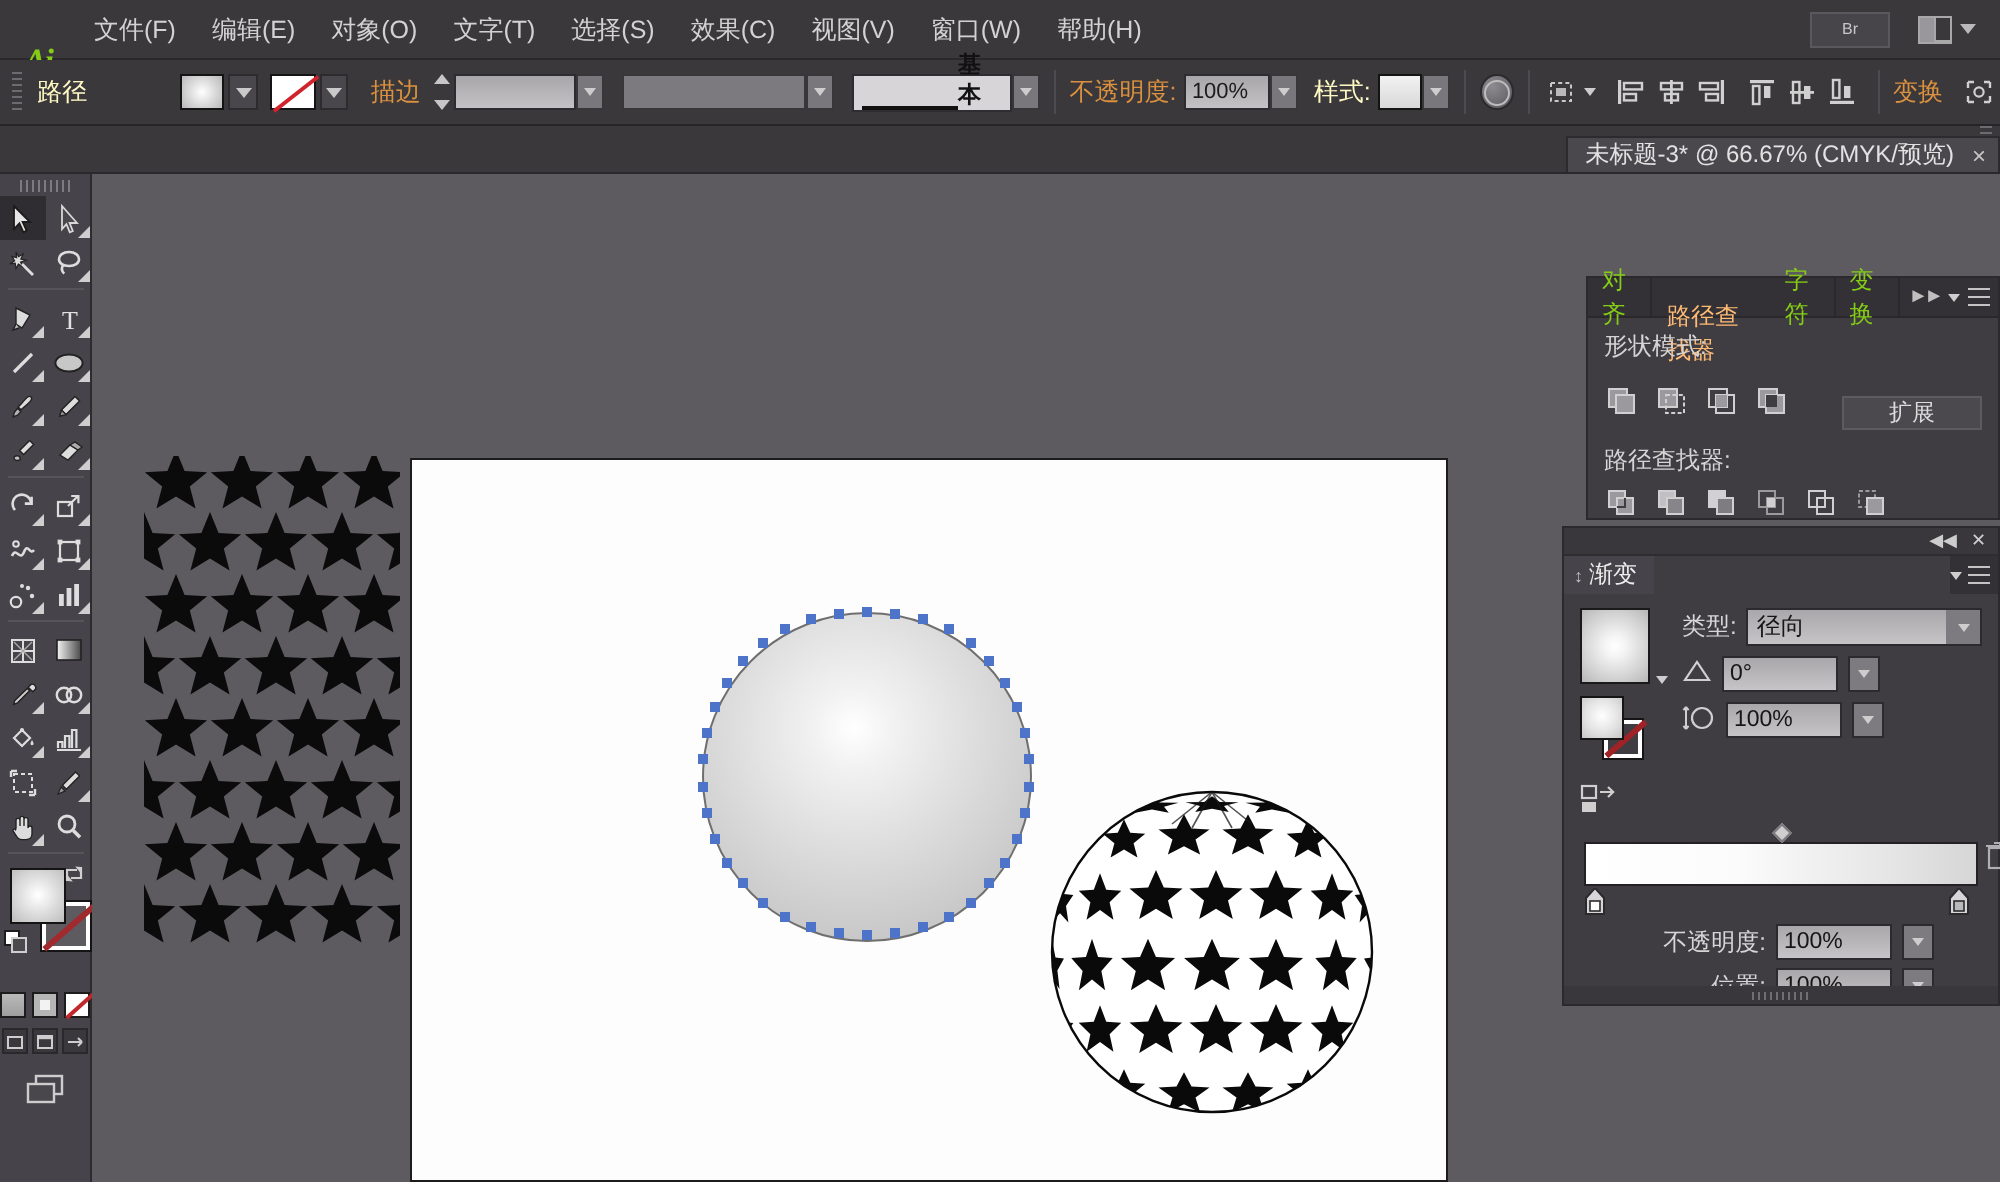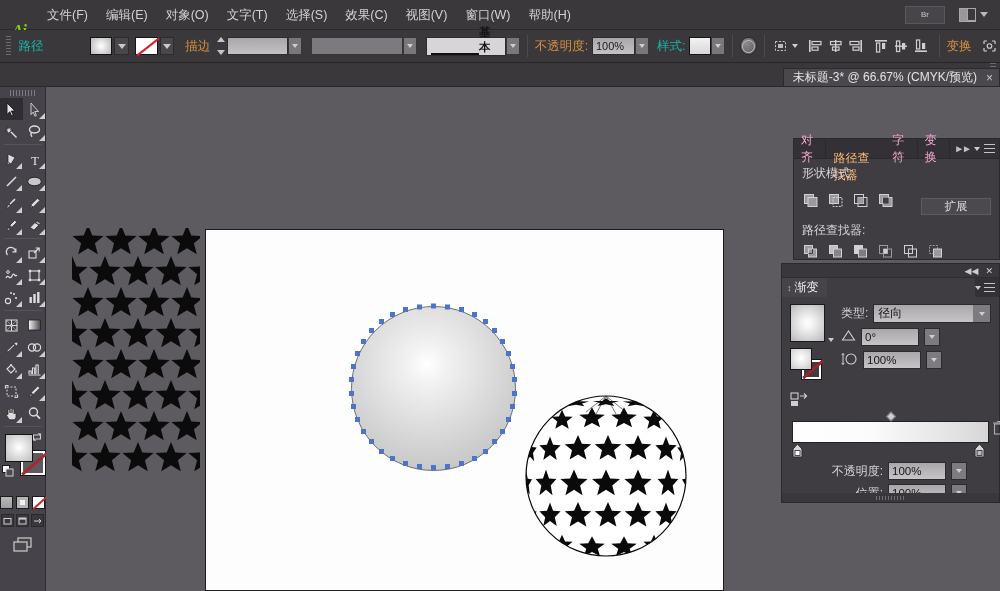--- a/index.html
+++ b/index.html
@@ -43,21 +43,21 @@
 
   
   #controlbar{
     position:absolute; left:0; top:30px; width:1000px; height:33px;
     background:#3b383c; border-bottom:1px solid #262427;
     display:flex; align-items:center; padding-left:6px;
   }
   .grip{ width:5px;height:20px;
      background:repeating-linear-gradient(to bottom,#6d6a70 0 1px,transparent 1px 3px);
      margin-right:8px; }
-  .cb-label{ font-size:12.5px; color:#14b8a6; white-space:nowrap;}
+  .cb-label{ font-size:12.5px; color:#fef9c3; white-space:nowrap;}
   .cb-label.orange{ color:#d9903f; }
   .vsep{ width:1px;height:22px;background:#2c292d;border-right:1px solid #4e4b50; margin:0 7px;}
   .swatch-box{
     width:24px;height:18px;border:1px solid #141414; position:relative;
   }
   .swatch-grad{ background:radial-gradient(circle at 50% 50%, #ffffff 0%, #d7d7d7 55%, #b9b9b9 100%); }
   .swatch-none{ background:#ffffff; }
   .swatch-none::after{
     content:""; position:absolute; left:-2px; top:8px; width:28px; height:2px;
     background:#d0232b; transform:rotate(-38deg);
@@ -192,21 +192,21 @@
   .sphere-stars{ position:absolute;left:478px;top:303px;width:165px;height:168px;}
 
   
   .panel{ position:absolute; background:#3f3c42; border:1px solid #2b292c; }
   #pf-panel{ left:793px; top:138px; width:207px; height:122px; }
   .panel-tabs{
     height:20px;background:#333135;display:flex;align-items:stretch;
     border-bottom:1px solid #2a282b;
   }
   .ptab{
-    padding:0 7px;display:flex;align-items:center;font-size:12px;color:#f9a8d4;
+    padding:0 7px;display:flex;align-items:center;font-size:12px;color:#84cc16;
     background:#333135;border-right:1px solid #2a282b;
   }
   .ptab.active{ background:#46434a;color:#fdba74;margin-top:28px;}
   .ptabs-right{ margin-left:auto;display:flex;align-items:center;gap:4px;padding:0 4px;}
   .dbl-arrow{ color:#c0c0c0;font-size:10px;letter-spacing:-2px;}
   .menu-ico{ width:11px;height:9px;display:flex;flex-direction:column;justify-content:space-between;}
   .menu-ico span{display:block;height:1px;background:#c4c4c4;}
   .panel-body{ padding:6px 8px; }
   .sec-label{ font-size:12px;color:#d4d4d4;margin-bottom:4px;}
   .pf-row{ display:flex;align-items:center;gap:7px; margin-bottom:7px;}

